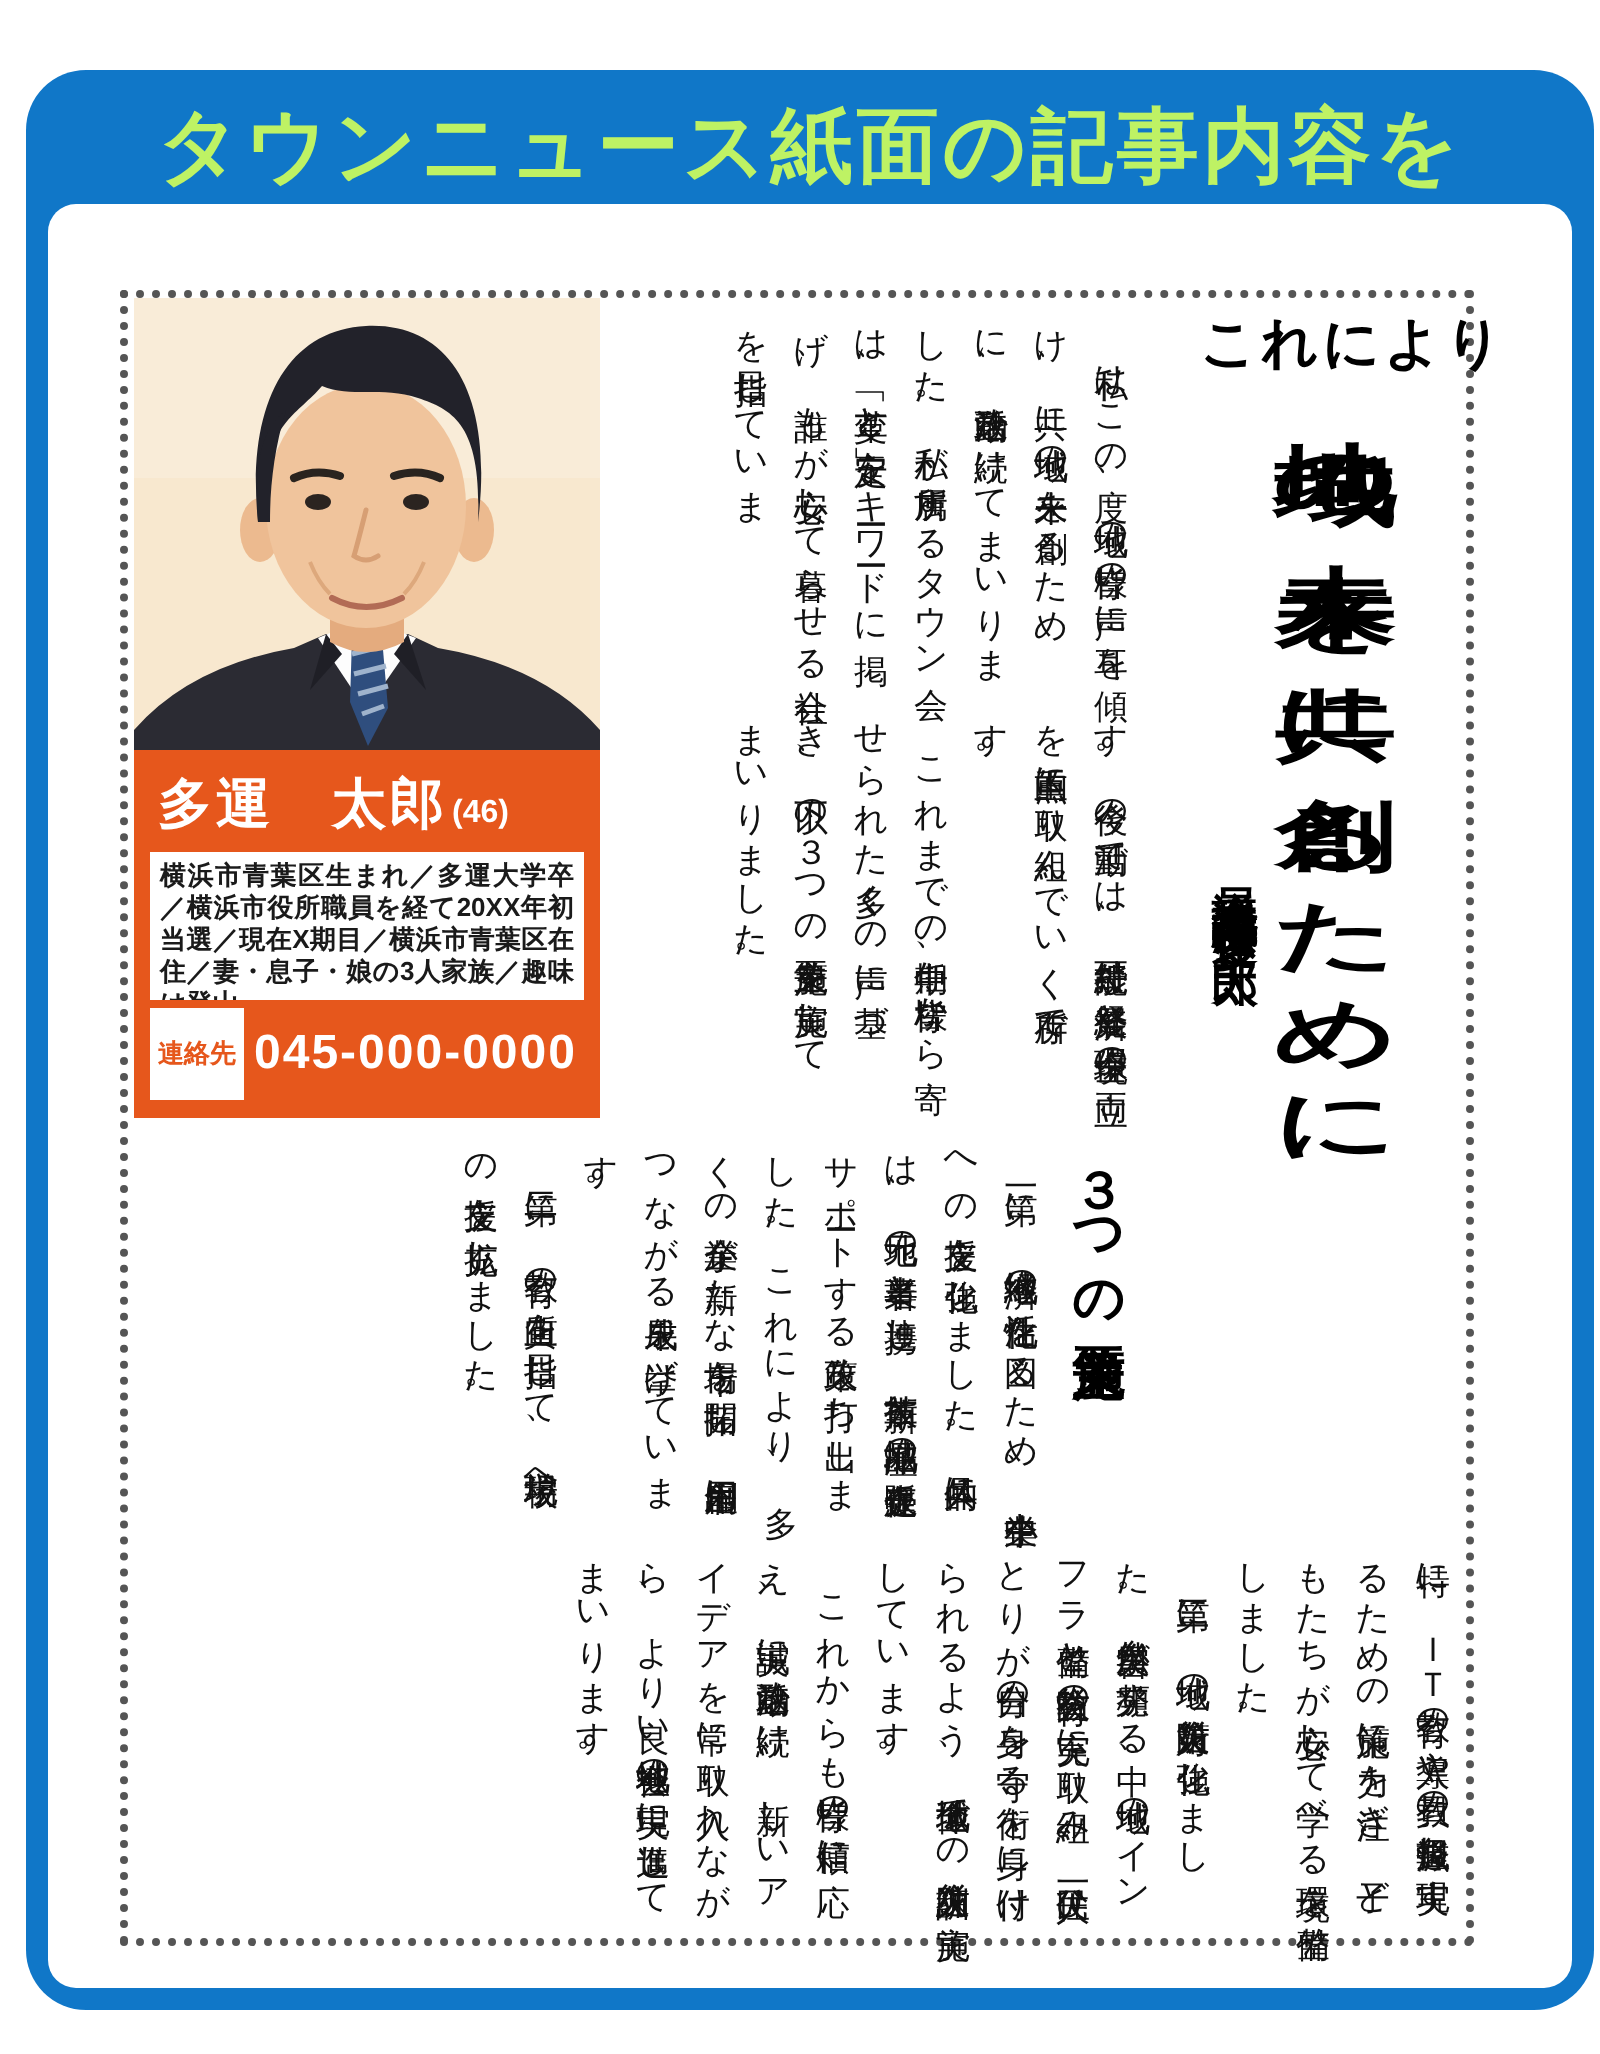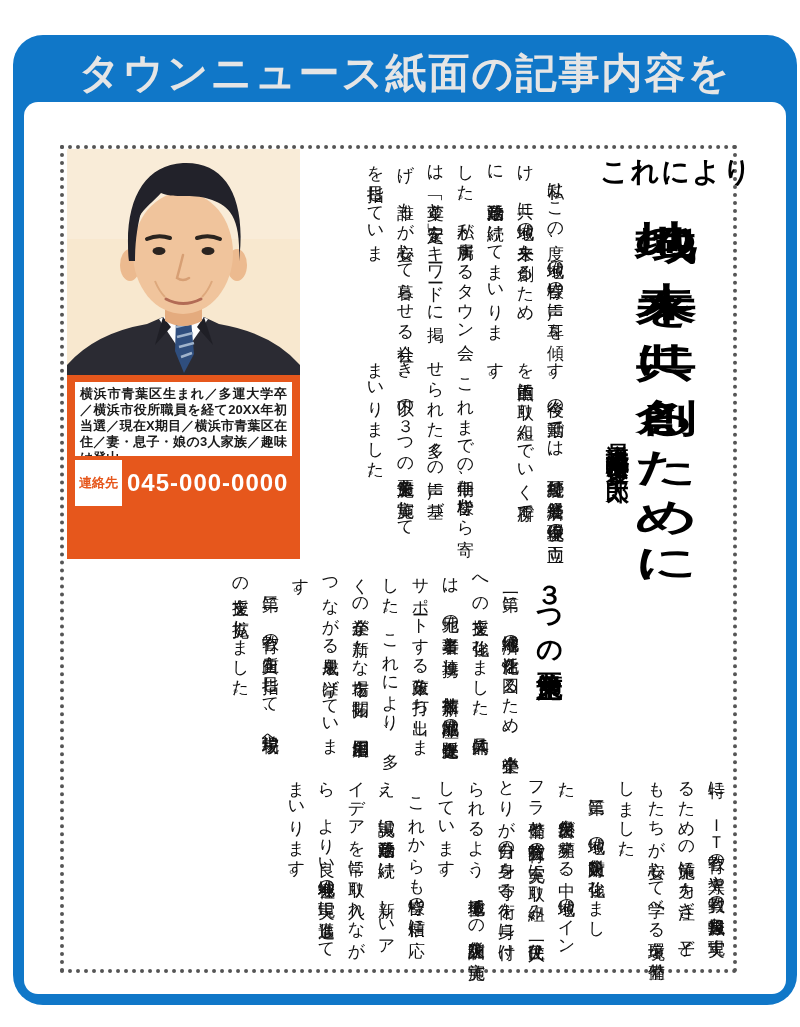--- a/index.html
+++ b/index.html
@@ -7,21 +7,21 @@
   html,body { width:800px; height:1027px; background:#fff; overflow:hidden;
               font-family:"Liberation Sans","DejaVu Sans",sans-serif; }
   .page { position:relative; width:800px; height:1027px; background:#fff; }
 
   
   .frame { position:absolute; left:13px; top:35px; width:784px; height:970px;
            background:var(--blue); border-radius:30px; }
   .frame-inner { position:absolute; left:11px; right:11px; top:67px; bottom:11px;
                  background:#fff; border-radius:14px; }
   .frame-title { position:absolute; top:11px; left:0; right:0; text-align:center;
-                 color:#e5e5e5; font-weight:bold; font-size:41px; letter-spacing:2px;
+                 color:#bef264; font-weight:bold; font-size:41px; letter-spacing:2px;
                  white-space:nowrap; }
 
   
   .adbox { position:absolute; left:60px; top:145px; width:677px; height:828px;
            background:#fff; border:4px dotted #555; }
 
   
   .vtext { writing-mode:vertical-rl; text-orientation:upright;
            white-space:pre-line; color:#111; }
   .band { position:absolute; font-size:17px; line-height:30px; letter-spacing:0.5px; }
@@ -115,20 +115,23 @@
         <path d="M116,106 Q112,122 110,129 Q116,133 122,129" stroke="#d79f74" stroke-width="2.5" fill="none" stroke-linecap="round"></path>
 
         <path d="M99,150 Q116,159 134,150" stroke="#b26b55" stroke-width="3" fill="none" stroke-linecap="round"></path>
 
         <path d="M88,132 Q92,142 98,148" stroke="#dda87c" stroke-width="2" fill="none"></path>
         <path d="M145,132 Q141,142 135,148" stroke="#dda87c" stroke-width="2" fill="none"></path>
       </svg>
     </div>
 
     <div class="profile">
+      <div class="p-name-row">
+        <span class="p-name">多運　太郎</span><span class="p-age">(46)</span>
+      </div>
       <div class="p-bio">横浜市青葉区生まれ／多運大学卒／横浜市役所職員を経て20XX年初当選／現在X期目／横浜市青葉区在住／妻・息子・娘の3人家族／趣味は登山</div>
       <div class="p-contact">
         <span class="p-contact-label">連絡先</span>
         <span class="p-phone">045-000-0000</span>
       </div>
     </div>
 
     <div class="vtext band band1">　私はこの度、地域の皆様の声に耳を傾け、共に地域の未来を創るために、政治活動を続けてまいりました。私が所属するタウン会は、「変革と安定」をキーワードに掲げ、誰もが安心して暮らせる社会を目指していま</div>
     <div class="vtext band band2">す。今後の活動では、持続可能な経済発展と環境保全の両立を重点的に取り組んでいく所存です。
 　これまでの任期中、皆様から寄せられた多くの声に基づき、以下の３つの主要施策を実施してまいりました。</div>

